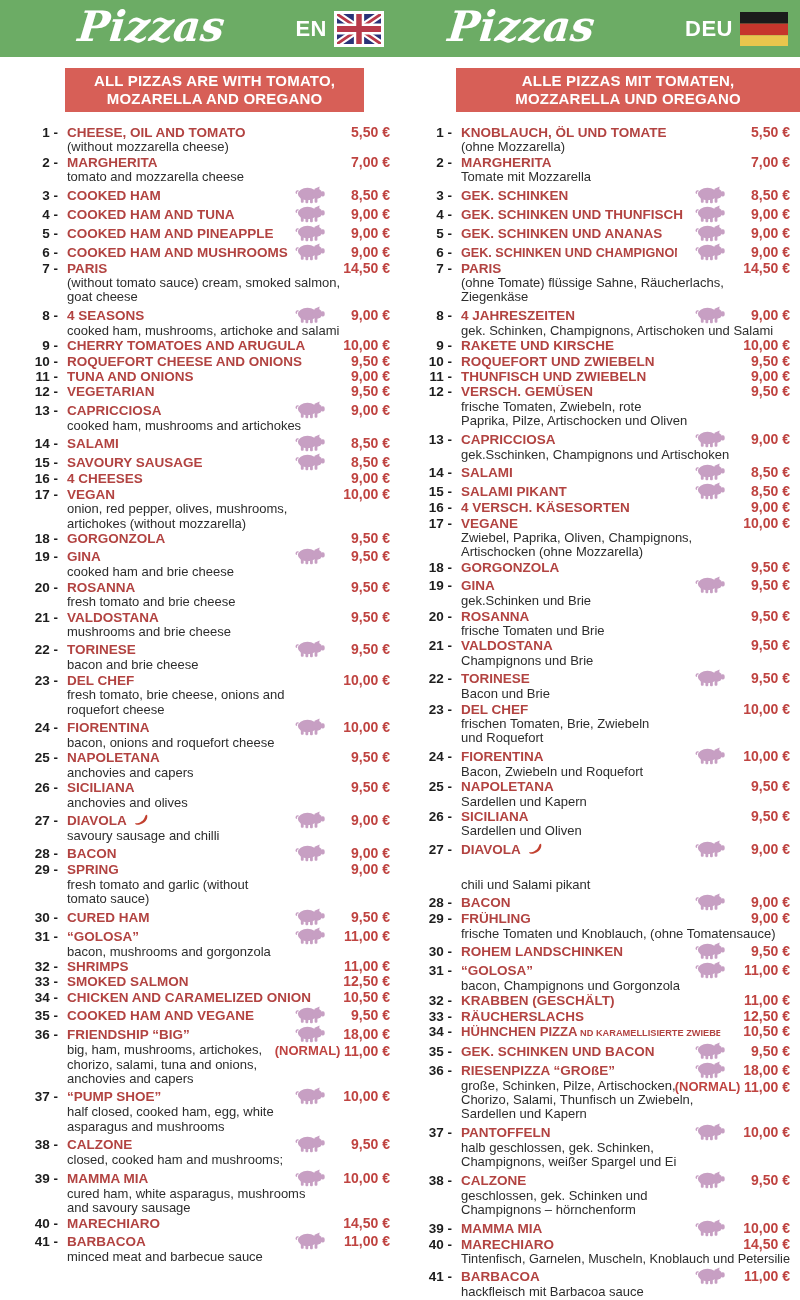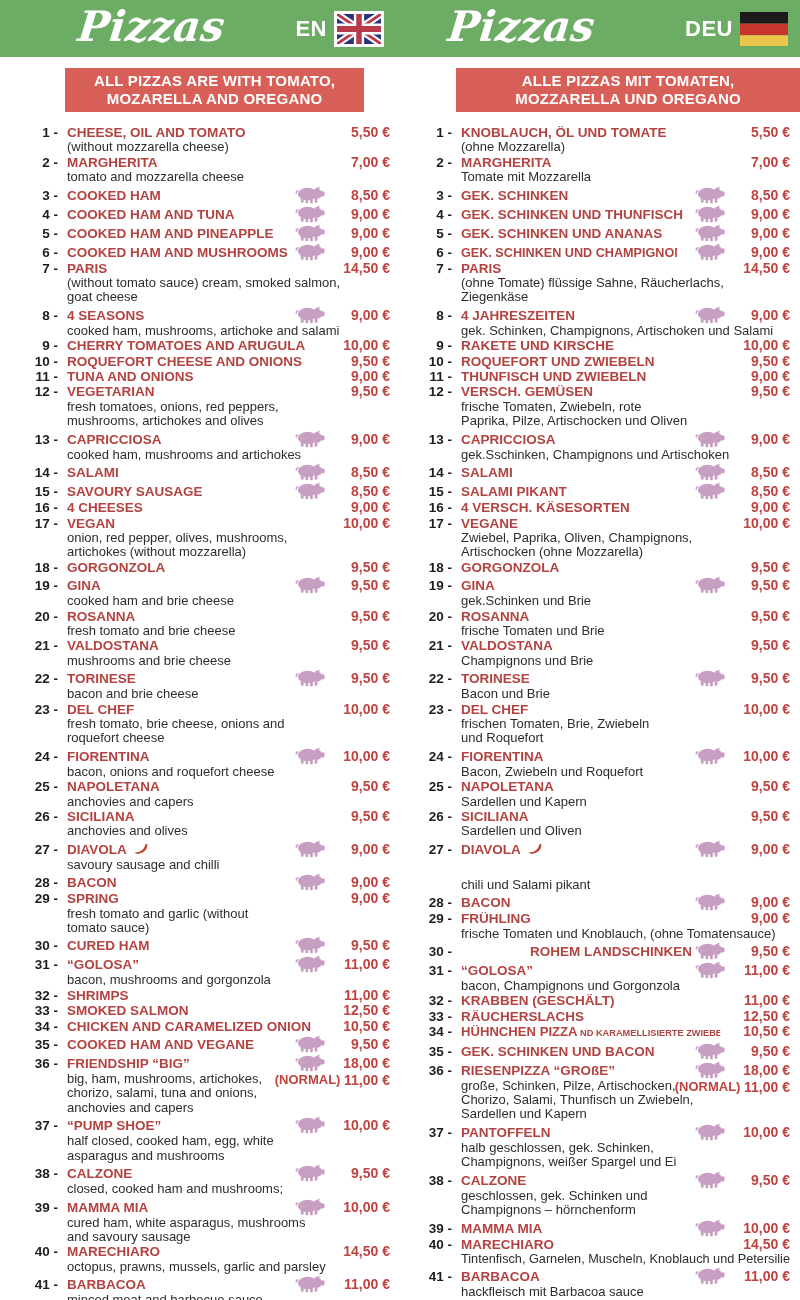--- a/index.html
+++ b/index.html
@@ -295,25 +295,20 @@
         <div class="item">
     <div class="item-row">
       <span class="num">12 -</span>
       <span class="name-wrap" style="transform: none;">
         <span class="name">VEGETARIAN</span>
         
       </span>
 
       <span class="price">9,50 €</span>
     </div>
-    <div class="desc-row">
-      <div class="desc">fresh tomatoes, onions, red peppers,
-mushrooms, artichokes and olives</div>
-
-    </div>
   </div>
         <div class="item">
     <div class="item-row">
       <span class="num">13 -</span>
       <span class="name-wrap" style="transform: none;">
         <span class="name">CAPRICCIOSA</span>
         
       </span>
       <span class="pig-slot">
         <svg class="pig" viewBox="0 0 36 22" fill="currentColor">
@@ -878,24 +873,20 @@
         <div class="item">
     <div class="item-row">
       <span class="num">40 -</span>
       <span class="name-wrap" style="transform: none;">
         <span class="name">MARECHIARO</span>
         
       </span>
 
       <span class="price">14,50 €</span>
     </div>
-    <div class="desc-row">
-      <div class="desc" style="white-space: nowrap; transform: none;">octopus, prawns, mussels, garlic and parsley</div>
-
-    </div>
   </div>
         <div class="item">
     <div class="item-row">
       <span class="num">41 -</span>
       <span class="name-wrap" style="transform: none;">
         <span class="name">BARBACOA</span>
         
       </span>
       <span class="pig-slot">
         <svg class="pig" viewBox="0 0 36 22" fill="currentColor">
@@ -1476,21 +1467,21 @@
       <span class="price">9,00 €</span>
     </div>
     <div class="desc-row">
       <div class="desc" style="white-space: nowrap; transform: none;">frische Tomaten und Knoblauch, (ohne Tomatensauce)</div>
 
     </div>
   </div>
         <div class="item">
     <div class="item-row">
       <span class="num">30 -</span>
-      <span class="name-wrap" style="transform: none; text-align: right;">
+      <span class="name-wrap" style="transform: none;">
         <span class="name">ROHEM LANDSCHINKEN</span>
         
       </span>
       <span class="pig-slot">
         <svg class="pig" viewBox="0 0 36 22" fill="currentColor">
           <path d="M4.2,6.8 C1.6,6.2 0.6,8.6 2.4,9.9" stroke="currentColor" stroke-width="1.6" fill="none"></path>
           <ellipse cx="15" cy="10.5" rx="11.5" ry="7.5"></ellipse>
           <circle cx="26.5" cy="10" r="6"></circle>
           <polygon points="23,4.5 29.5,1.5 28.5,8"></polygon>
           <rect x="31" y="7.2" width="4.6" height="6.2" rx="2"></rect>

